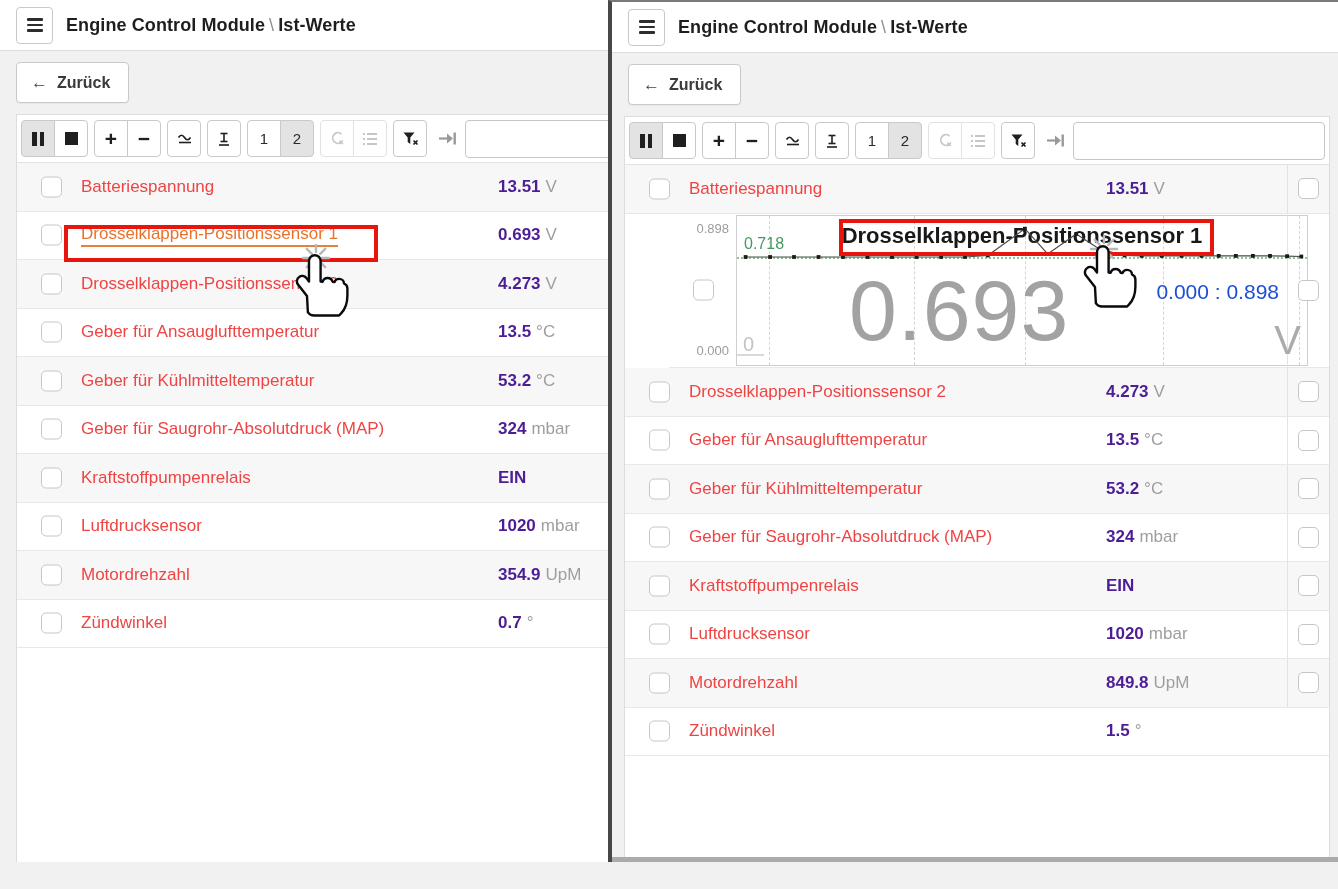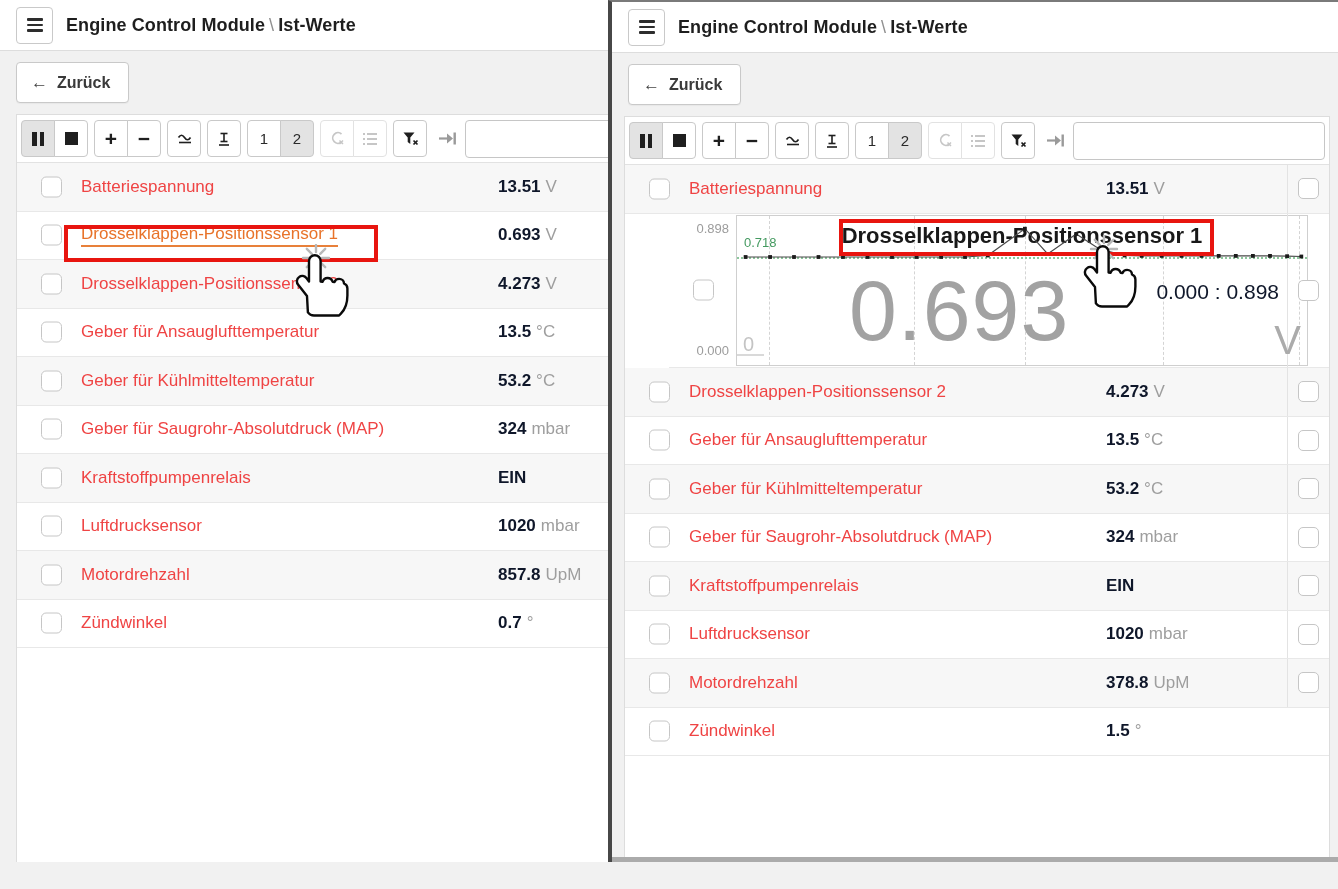--- a/index.html
+++ b/index.html
@@ -51,39 +51,39 @@
 
   
   .rows { position:relative; }
   .row { position:relative; height:48.5px; border-bottom:1px solid #e8e8e8; display:flex; align-items:center; background:#fff; cursor:pointer; }
   .row.odd { background:#f7f7f7; }
   .cb { display:block; width:21px; height:21px; border:1px solid #c6c6c6; border-radius:5px; background:#fff; cursor:pointer; }
   .row > .cb { position:absolute; left:24px; top:50%; transform:translateY(-50%); }
   .lbl { margin-left:64px; font-size:17px; color:#ef4444; }
   .lbl.link { color:#e8732a; border-bottom:2px solid #e8803a; padding-bottom:1px; }
   .val { position:absolute; left:481px; font-size:17px; color:#9e9e9e; white-space:nowrap; }
-  .val b { color:#0f172a; font-weight:700; margin-right:5px; }
+  .val b { color:#4c1d95; font-weight:700; margin-right:5px; }
   .rcell { position:absolute; right:0; top:0; bottom:0; width:42px; border-left:1px solid #e3e3e3;
     display:flex; align-items:center; justify-content:center; }
 
   
   .chart-row { height:154.5px; background:#fff;margin-left:44px; }
   .ylab { position:absolute; left:0; width:60px; text-align:right; font-size:13px; color:#9c9c9c; }
   .ylab.top { top:7px; } .ylab.bot { bottom:9px; }
   .chart-row > .cb { position:absolute; left:24px; top:50%; transform:translateY(-50%); }
   .chartbox { position:absolute; left:67px; top:1px; width:572px; height:151px; border:1px solid #cfcfcf; background:#fff; }
   .gridwrap { position:absolute; inset:0; overflow:hidden; }
   .gv { position:absolute; top:0; bottom:0; width:0; border-left:1px dashed #d4d4d4; }
   .threshold { position:absolute; left:0; right:0; border-top:2px dotted #8cc79c; z-index:2; }
-  .thlabel { position:absolute; left:7px; font-size:13px; color:#449a60; z-index:3; }
+  .thlabel { position:absolute; left:7px; font-size:16px; color:#449a60; z-index:3; }
   .sparkline { position:absolute; left:0; top:0; z-index:4; }
   .chart-title { position:absolute; top:7px; left:0; right:0; text-align:center; font-size:22px; font-weight:600;
     color:#181818; z-index:3; }
   .bigval { position:absolute; left:112px; top:51px; font-size:86px; color:#a2a2a2; line-height:1; z-index:1; letter-spacing:1px; }
-  .rangeval { position:absolute; right:28px; top:64px; font-size:21px; color:#0f172a; z-index:1; }
+  .rangeval { position:absolute; right:28px; top:64px; font-size:21px; color:#1d4ed8; z-index:1; }
   .unitval { position:absolute; right:6px; bottom:5px; font-size:40px; color:#ababab; line-height:1; z-index:1; }
   .x0 { position:absolute; left:6px; bottom:11px; font-size:20px; color:#c4c4c4; line-height:1; z-index:1; }
   .x0line { position:absolute; left:0; bottom:9px; width:27px; border-bottom:2px solid #d9d9d9; z-index:1; }
 
   
   .anno-box { position:absolute; border:4px solid #e8150f; background:transparent; z-index:7; }
   .left-anno { left:64px; top:225px; width:314px; height:37px; }
   .chart-anno { left:102px; top:3px; width:375px; height:37px; }
   .cursor { position:absolute; z-index:9; }
   .cursor-left { left:280px; top:244px; }
@@ -229,21 +229,21 @@
           <span class="val"><b>EIN</b><span></span></span>
         </div>
       <div class="row">
           <span class="cb"></span>
           <span class="lbl">Luftdrucksensor</span>
           <span class="val"><b>1020</b><span>mbar</span></span>
         </div>
       <div class="row odd">
           <span class="cb"></span>
           <span class="lbl">Motordrehzahl</span>
-          <span class="val"><b>857.8</b><span>UpM</span></span>
+          <span class="val"><b>354.9</b><span>UpM</span></span>
         </div>
       <div class="row">
           <span class="cb"></span>
           <span class="lbl">Zündwinkel</span>
           <span class="val"><b>0.7</b><span>°</span></span>
         </div>
     </div>
   </div>
 
   <div class="anno-box left-anno" style="border-color: rgb(232, 21, 15);"></div>
@@ -484,21 +484,21 @@
           <span class="cb"></span>
           <span class="lbl">Luftdrucksensor</span>
           <span class="val"><b>1020</b><span>mbar</span></span>
           <span class="rcell">
             <span class="cb"></span>
           </span>
         </div>
       <div class="row odd">
           <span class="cb"></span>
           <span class="lbl">Motordrehzahl</span>
-          <span class="val"><b>378.8</b><span>UpM</span></span>
+          <span class="val"><b>849.8</b><span>UpM</span></span>
           <span class="rcell">
             <span class="cb"></span>
           </span>
         </div>
       <div class="row">
           <span class="cb"></span>
           <span class="lbl">Zündwinkel</span>
           <span class="val"><b>1.5</b><span>°</span></span>
         </div>
     </div>

